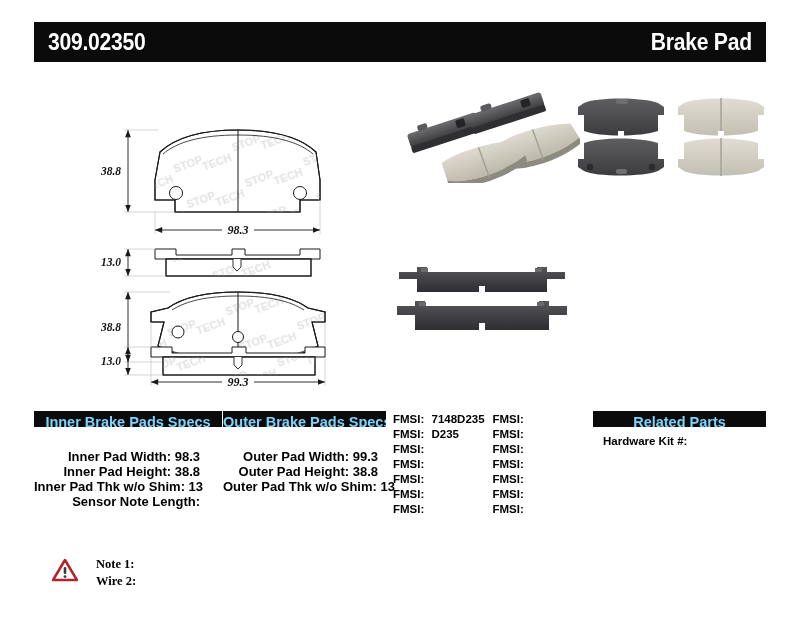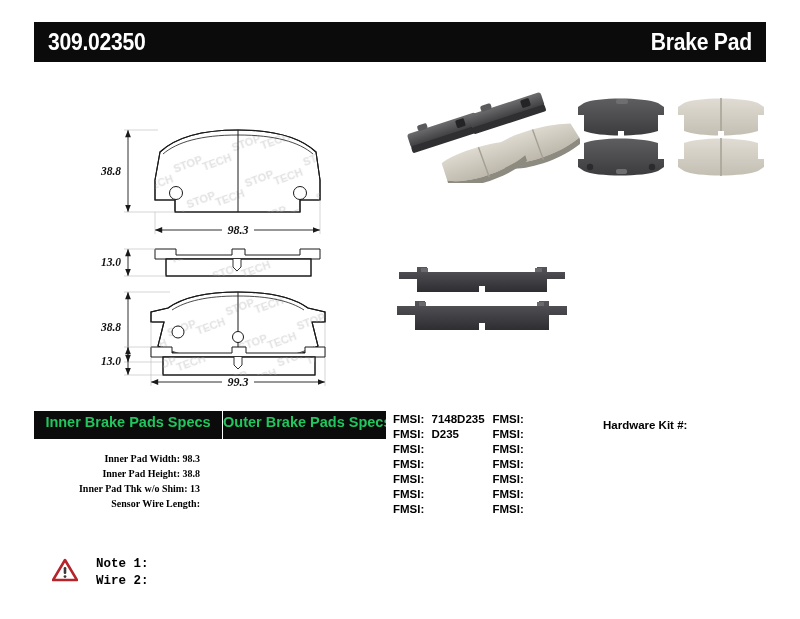--- a/index.html
+++ b/index.html
@@ -68,35 +68,35 @@
     width: 732px;
     height: 135px;
   }
   .col {
     position: absolute;
     top: 0;
     height: 135px;
   }
   .col-head {
     background: #0b0b0b;
-    color: #22c55e;
-    height: 28px;
+    color: #7dd3fc;
+    height: 16px;
     line-height: 23px;
     text-align: center;
     font-family: "Liberation Sans Narrow", "Liberation Sans", sans-serif;
     font-weight: bold;
     font-size: 14.5px;
     white-space: nowrap;
     overflow: hidden;
   }
   .col-body {
-    padding-top: 12px;
-    font-family: Liberation Serif, serif;
+    padding-top: 22px;
+    font-family: Liberation Sans, sans-serif;
     font-weight: bold;
-    font-size: 10px;
+    font-size: 13px;
     line-height: 15px;
   }
   .spec-row {
     text-align: right;
     padding-right: 22px;
     white-space: nowrap;
   }
   .spec-row .val { font-weight: bold; }
 
   #col-inner { left: 0px;   width: 188px; }
@@ -136,21 +136,21 @@
   #notes {
     position: absolute;
     left: 52px;
     top: 556px;
     display: flex;
     align-items: flex-start;
   }
   #warning-icon { width: 26px; height: 24px; margin-top: 2px; }
   .note-list {
     margin-left: 18px;
-    font-family: Liberation Mono, monospace;
+    font-family: Liberation Serif, serif;
     font-weight: bold;
     font-size: 12.5px;
     line-height: 17px;
   }
   .note-row { white-space: nowrap; }
 </style>
 </head>
 <body>
 
 <div id="header-bar">
@@ -401,28 +401,42 @@
       </div>
       <div class="spec-row">
         <span>Inner Pad Height:</span>
         <span class="val">38.8</span>
       </div>
       <div class="spec-row">
         <span>Inner Pad Thk w/o Shim:</span>
         <span class="val">13</span>
       </div>
       <div class="spec-row">
-        <span>Sensor Wire Length:</span>
+        <span>Sensor Note Length:</span>
         <span class="val"></span>
       </div>
     </div>
   </div>
 
   <div class="col" id="col-outer">
     <div class="col-head">Outer Brake Pads Specs</div>
+    <div class="col-body">
+      <div class="spec-row">
+        <span>Outer Pad Width:</span>
+        <span class="val">99.3</span>
+      </div>
+      <div class="spec-row">
+        <span>Outer Pad Height:</span>
+        <span class="val">38.8</span>
+      </div>
+      <div class="spec-row">
+        <span>Outer Pad Thk w/o Shim:</span>
+        <span class="val">13</span>
+      </div>
+    </div>
   </div>
 
   <div class="col" id="col-fmsi">
     <div class="fmsi-grid">
       <div class="fmsi-sub">
         <div class="fmsi-row">
           <span>FMSI:</span>
           <span class="val">7148D235</span>
         </div>
         <div class="fmsi-row">
@@ -477,20 +491,21 @@
         </div>
         <div class="fmsi-row">
           <span>FMSI:</span>
           <span class="val"></span>
         </div>
       </div>
     </div>
   </div>
 
   <div class="col" id="col-rel">
+    <div class="col-head">Related Parts</div>
     <div class="rel-row">
       <span>Hardware Kit #:</span>
       <span class="val"></span>
     </div>
   </div>
 </div>
 
 <div id="notes">
   <svg id="warning-icon" viewBox="0 0 26 24" xmlns="http://www.w3.org/2000/svg">
     <path d="M13,2 L25,22 L1,22 Z" fill="#ffffff" stroke="#b5242a" stroke-width="2.6" stroke-linejoin="round"></path>

